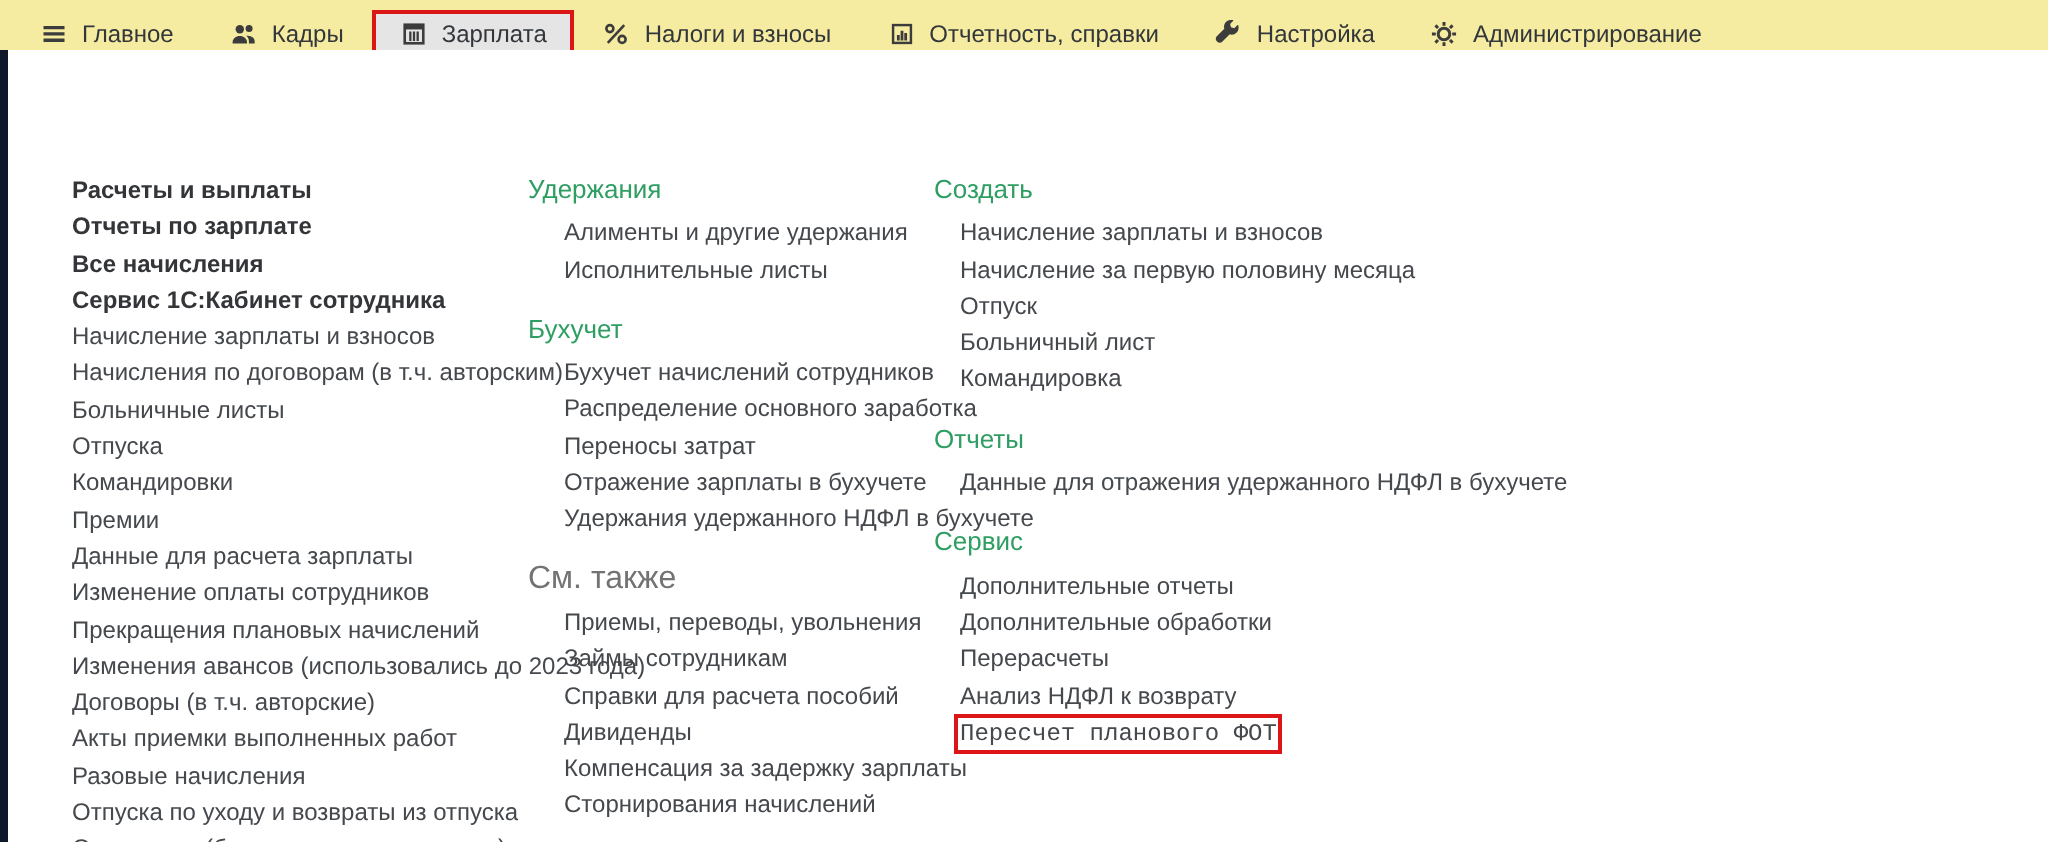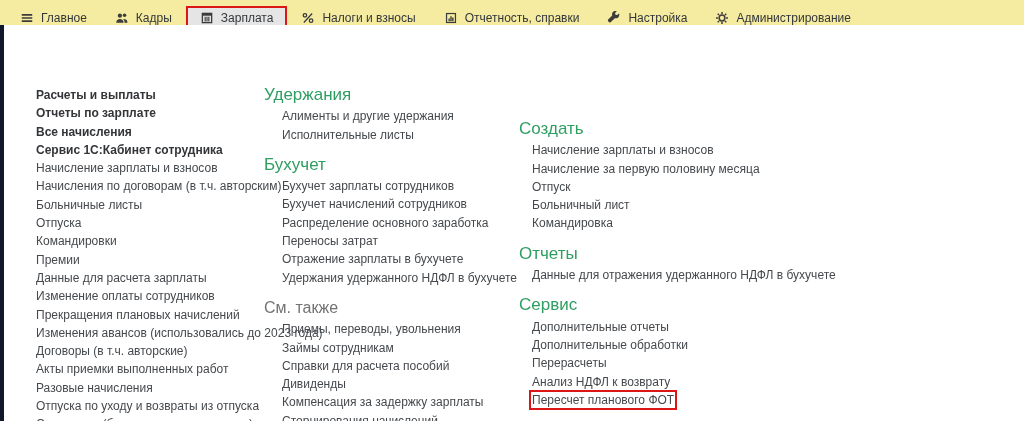--- a/index.html
+++ b/index.html
@@ -14,21 +14,21 @@
   *{box-sizing:border-box;}
   html,body{margin:0;padding:0;}
   body{
     width:1024px;height:421px;position:relative;overflow:hidden;
     background:#ffffff;
     font-family:"Liberation Sans","DejaVu Sans",sans-serif;
   }
   .topbar{
     position:absolute;top:0;left:0;right:0;height:38px;
     background:var(--topbar-bg);
-    border-bottom:2px solid #000000;
+    border-bottom:4px solid #000000;
     display:flex;align-items:center;
     padding-left:6px;
   }
   .tab{
     display:flex;align-items:center;gap:7px;
     height:24px;padding:0 14px;
     font-size:12px;color:var(--topbar-text);
     white-space:nowrap;cursor:pointer;
   }
   .tab.active{background:#e5e5e5;}
@@ -36,35 +36,35 @@
   .ticon{width:14px;height:14px;display:inline-block;flex:0 0 14px;}
   .ticon svg{width:14px;height:14px;display:block;}
   .content{
     position:absolute;top:25px;left:0;right:0;bottom:0;
     background:#ffffff;
     border-left:4px solid #0f172a;
   }
   .col{position:absolute;top:61px;}
   .col1{left:32px;width:228px;}
   .col2{left:260px;width:226px;}
-  .col3{left:515px;width:300px;margin-top:34px;}
+  .col3{left:463px;width:300px;}
   .mitem{
     height:18.3px;line-height:18.3px;
     font-size:12px;color:var(--link);
     white-space:nowrap;cursor:pointer;
   }
   .mitem.featured{font-weight:bold;color:var(--featured);}
   .mitem.indent2{padding-left:18px;}
   .mitem.indent3{padding-left:13px;}
-  .mitem.annotated .txt{outline:2px solid var(--red);outline-offset:1px;}
+  .mitem.annotated .txt{outline:2px solid var(--red);outline-offset:1px;font-family:Liberation Mono, monospace;}
   .section{margin-top:12px;}
   .section:first-child{margin-top:0;}
   .sheader{
     height:18.3px;line-height:18.3px;margin-bottom:3px;
-    font-size:17px;white-space:nowrap;
+    font-size:13px;white-space:nowrap;
   }
   .sheader.green{color:var(--green);}
   .sheader.gray{color:var(--gray-header);font-size:16px;}
 </style>
 </head>
 <body>
 
 <div class="topbar" id="topbar">
     <div class="tab">
       <span class="ticon">
@@ -164,21 +164,20 @@
       <div class="mitem"><span class="txt">Отсутствия (болезни, прогулы, неявки)</span></div>
     </div>
   <div class="col col2" id="col2">
       <div class="section">
         <div class="sheader green">Удержания</div>
         <div class="mitem indent2"><span class="txt">Алименты и другие удержания</span></div>
         <div class="mitem indent2"><span class="txt">Исполнительные листы</span></div>
       </div>
       <div class="section">
         <div class="sheader green">Бухучет</div>
-        <div class="mitem indent2"><span class="txt">Бухучет зарплаты сотрудников</span></div>
         <div class="mitem indent2"><span class="txt">Бухучет начислений сотрудников</span></div>
         <div class="mitem indent2"><span class="txt">Распределение основного заработка</span></div>
         <div class="mitem indent2"><span class="txt">Переносы затрат</span></div>
         <div class="mitem indent2"><span class="txt">Отражение зарплаты в бухучете</span></div>
         <div class="mitem indent2"><span class="txt">Удержания удержанного НДФЛ в бухучете</span></div>
       </div>
       <div class="section">
         <div class="sheader gray">См. также</div>
         <div class="mitem indent2"><span class="txt">Приемы, переводы, увольнения</span></div>
         <div class="mitem indent2"><span class="txt">Займы сотрудникам</span></div>

